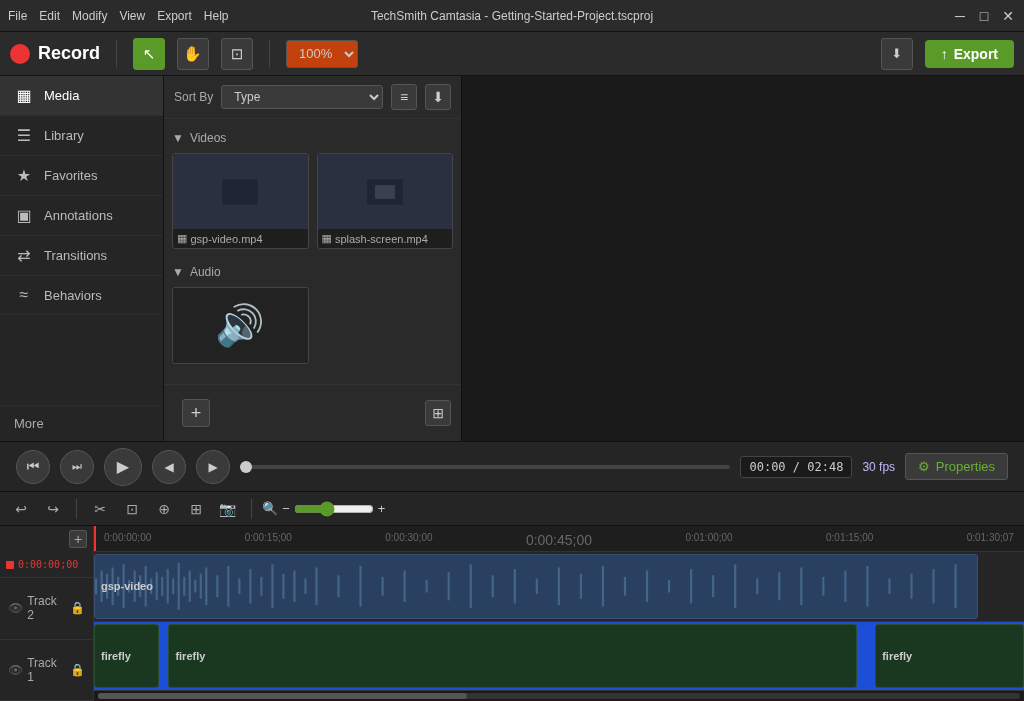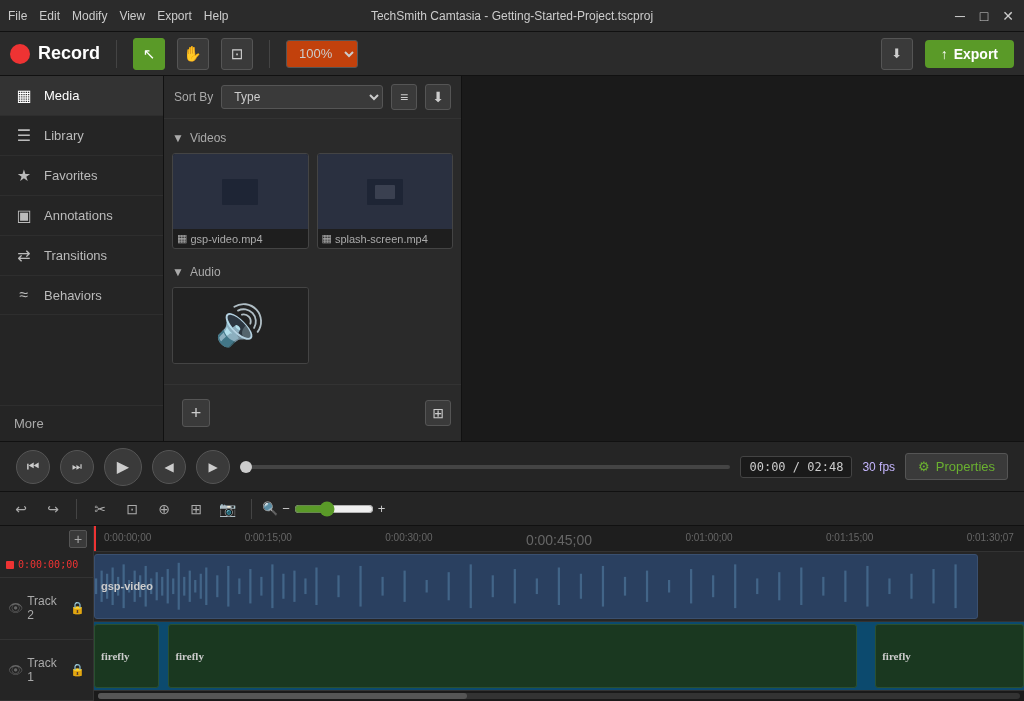--- a/index.html
+++ b/index.html
@@ -504,21 +504,21 @@
       flex-direction: column;
       position: relative;
     }
     .tl-track {
       flex: 1;
       border-bottom: 1px solid #333;
       position: relative;
       overflow: hidden;
     }
     .tl-track-2 { background: #252525; }
-    .tl-track-1 { background: #0c4a6e; font-family: Liberation Serif, serif; }
+    .tl-track-1 { background: #1d4ed8; }
     .tl-clip {
       position: absolute;
       top: 2px;
       height: calc(100% - 4px);
       border-radius: 3px;
       display: flex;
       align-items: center;
       overflow: hidden;
     }
     .tl-clip-audio {

